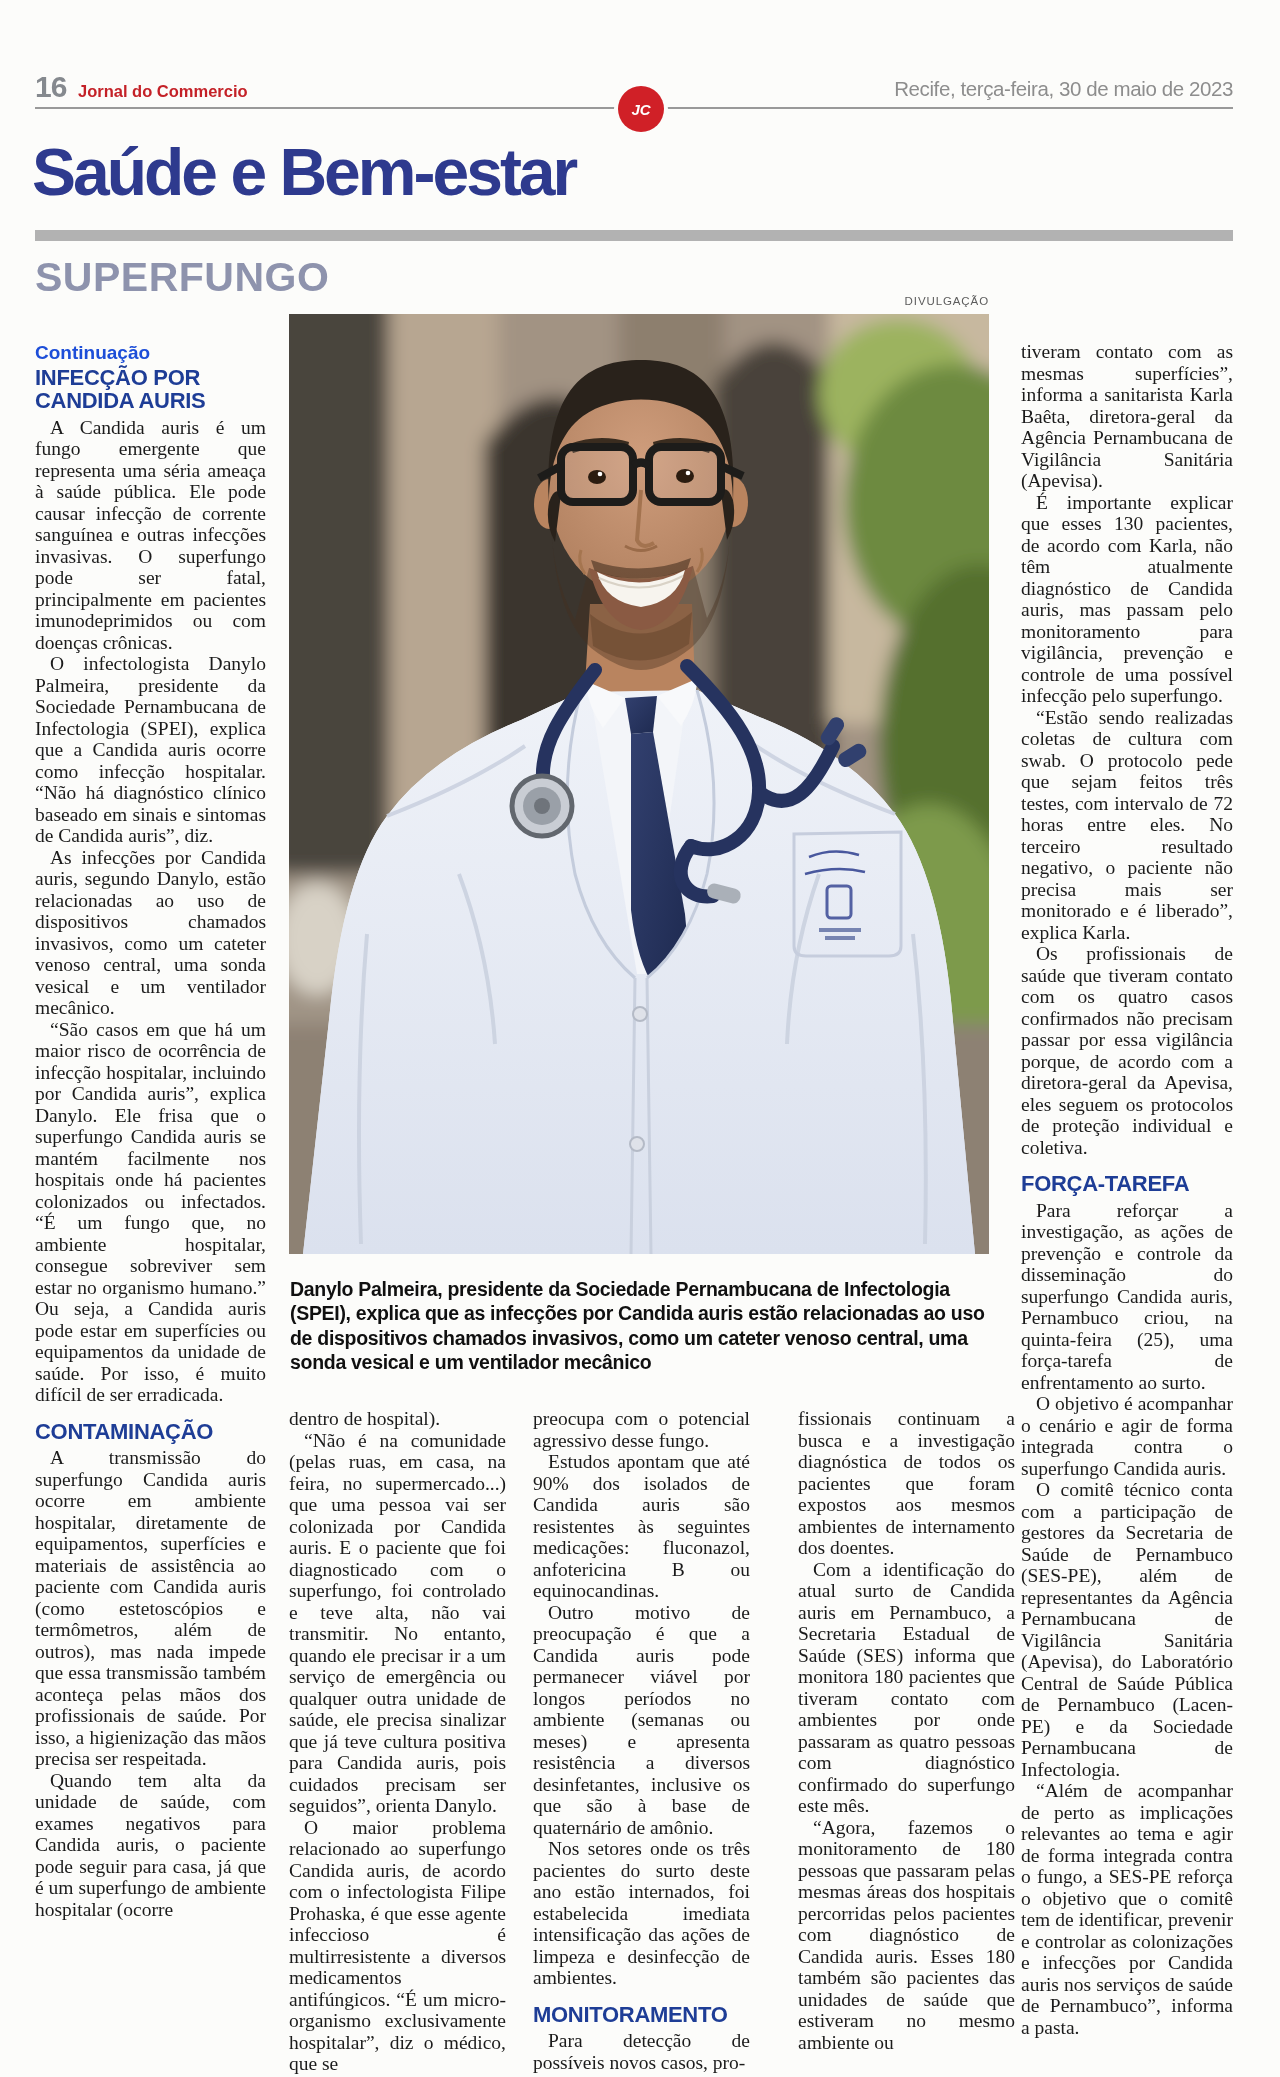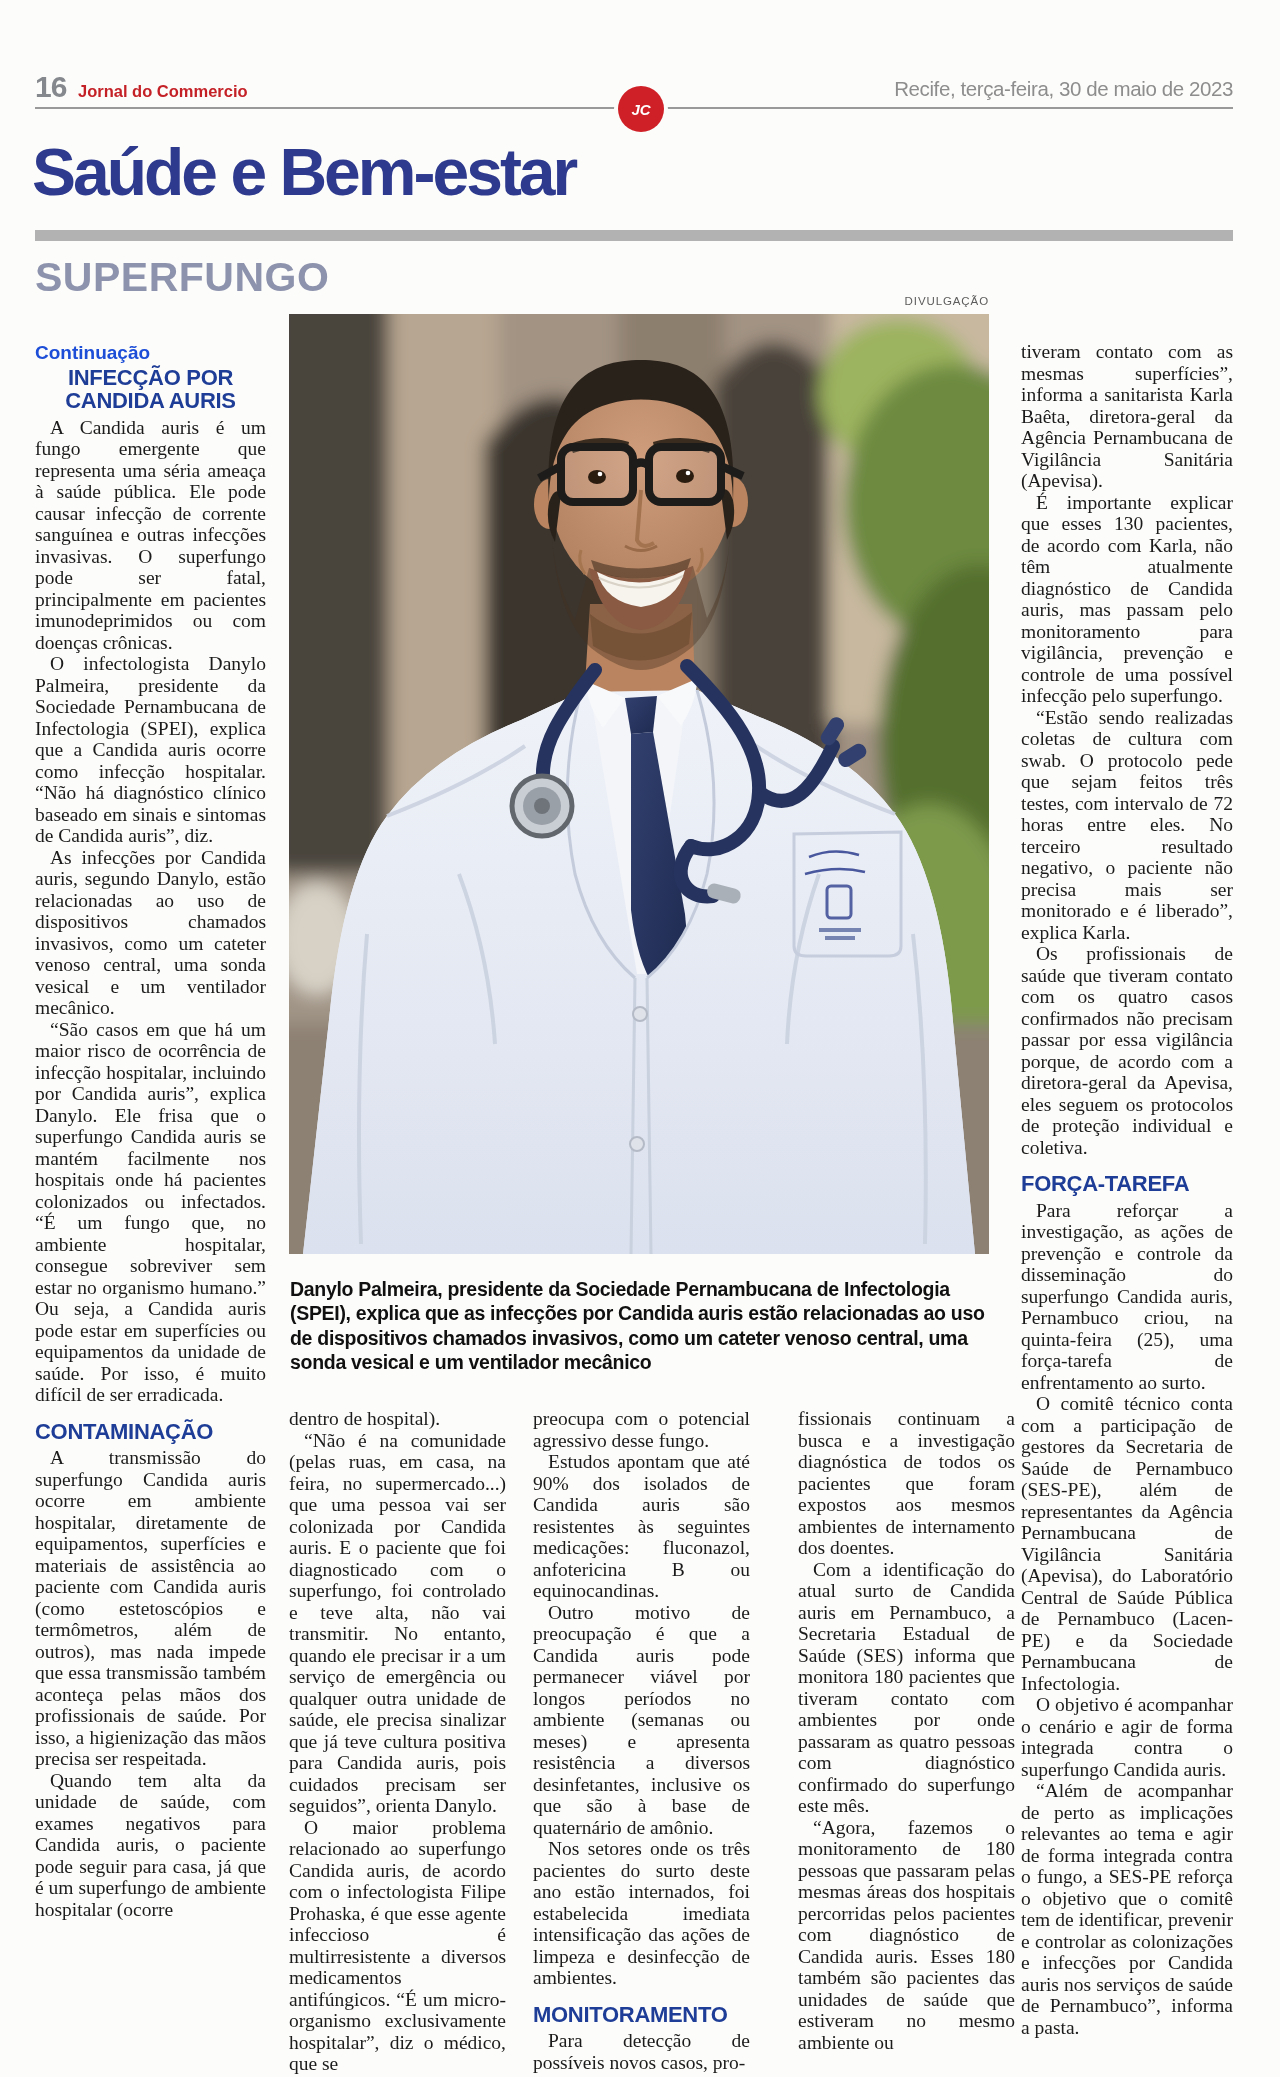--- a/index.html
+++ b/index.html
@@ -34,21 +34,21 @@
   .col p.ind{text-indent:15px;}
   .col-left{left:35px;top:342px;width:231px;}
   .col-a{left:289px;top:1408px;width:217px;}
   .col-b{left:533px;top:1408px;width:217px;}
   .col-c{left:777px;top:1408px;width:217px;margin-left:21px;}
   .col-d{left:1021px;top:341px;width:212px;}
   .continuation{font-family:"Liberation Sans",sans-serif;font-weight:700;font-size:19px;
                 color:#1d4ed8;margin:0 0 18px;text-align:left;}
   .inhead{font-family:"Liberation Sans",sans-serif;font-weight:700;font-size:22px;
           line-height:23.5px;color:#1e3d96;letter-spacing:-0.3px;margin:14px 0 4px;text-align:left;}
-  .inhead.first{margin-top:2px;text-align:center;}
+  .inhead.first{margin-top:2px;}
 </style>
 </head>
 <body>
 
 <div class="page">
 
   <div class="hdr-pagenum">16</div>
   <div class="hdr-paper">Jornal do Commercio</div>
   <div class="hdr-date">Recife, terça-feira, 30 de maio de 2023</div>
   <div class="hdr-rule"></div>
@@ -227,18 +227,18 @@
     <p class="ind">“Agora, fazemos o monitoramento de 180 pessoas que passaram pelas mesmas áreas dos hospitais percorridas pelos pacientes com diagnóstico de Candida auris. Esses 180 também são pacientes das unidades de saúde que estiveram no mesmo ambiente ou</p>
   </div>
 
   <div class="col col-d">
     <p>tiveram contato com as mesmas superfícies”, informa a sanitarista Karla Baêta, diretora-geral da Agência Pernambucana de Vigilância Sanitária (Apevisa).</p>
     <p class="ind">É importante explicar que esses 130 pacientes, de acordo com Karla, não têm atualmente diagnóstico de Candida auris, mas passam pelo monitoramento para vigilância, prevenção e controle de uma possível infecção pelo superfungo.</p>
     <p class="ind">“Estão sendo realizadas coletas de cultura com swab. O protocolo pede que sejam feitos três testes, com intervalo de 72 horas entre eles. No terceiro resultado negativo, o paciente não precisa mais ser monitorado e é liberado”, explica Karla.</p>
     <p class="ind">Os profissionais de saúde que tiveram contato com os quatro casos confirmados não precisam passar por essa vigilância porque, de acordo com a diretora-geral da Apevisa, eles seguem os protocolos de proteção individual e coletiva.</p>
     <h3 class="inhead">FORÇA-TAREFA</h3>
     <p class="ind">Para reforçar a investigação, as ações de prevenção e controle da disseminação do superfungo Candida auris, Pernambuco criou, na quinta-feira (25), uma força-tarefa de enfrentamento ao surto.</p>
+    <p class="ind">O objetivo é acompanhar o cenário e agir de forma integrada contra o superfungo Candida auris.</p>
     <p class="ind">O comitê técnico conta com a participação de gestores da Secretaria de Saúde de Pernambuco (SES-PE), além de representantes da Agência Pernambucana de Vigilância Sanitária (Apevisa), do Laboratório Central de Saúde Pública de Pernambuco (Lacen-PE) e da Sociedade Pernambucana de Infectologia.</p>
-    <p class="ind">O objetivo é acompanhar o cenário e agir de forma integrada contra o superfungo Candida auris.</p>
     <p class="ind">“Além de acompanhar de perto as implicações relevantes ao tema e agir de forma integrada contra o fungo, a SES-PE reforça o objetivo que o comitê tem de identificar, prevenir e controlar as colonizações e infecções por Candida auris nos serviços de saúde de Pernambuco”, informa a pasta.</p>
   </div>
 
 </div>
 
 </body></html>

